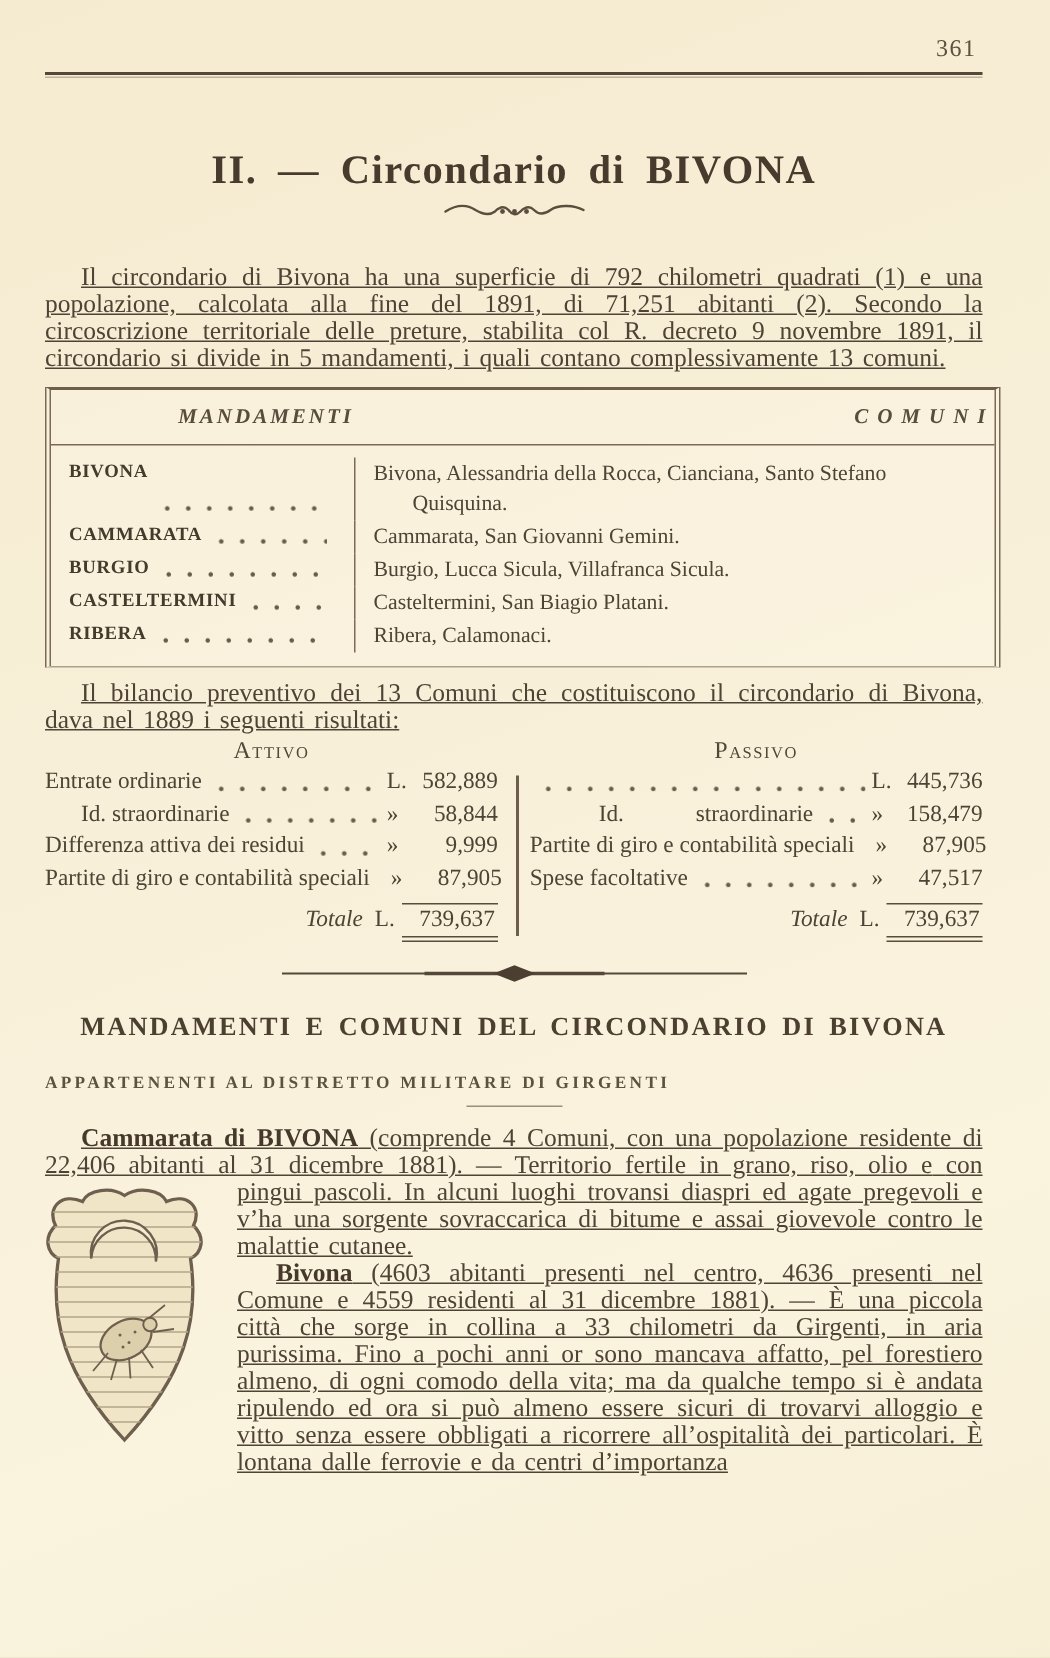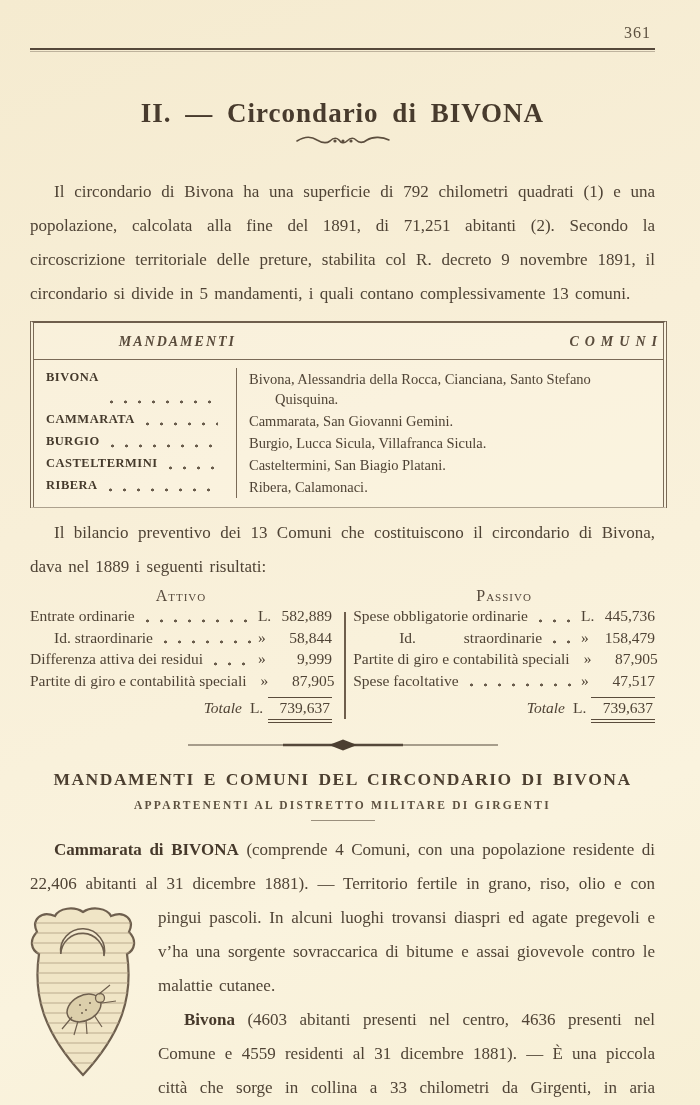--- a/index.html
+++ b/index.html
@@ -20,22 +20,23 @@
   .toprule{ margin-top:6px; border-top:2px solid #55483a; border-bottom:1px solid rgba(85,72,58,.35); height:1px;}
   h1.title{
     margin:46px 0 0; text-align:center;
     font-size:27px; font-weight:bold; letter-spacing:1px;
     color:#483b2d; word-spacing:6px;
   }
   .flourish{ text-align:center; margin-top:4px; }
   .flourish svg{ display:inline-block; }
   
   .para{
-    margin:0; font-size:17px; line-height:34px; text-align:justify;
+    margin:0; font-size:17px; line-height:18px; text-align:justify;
     word-spacing:2px;
+    text-decoration:underline;
   }
   .para.indent{ text-indent:24px; }
   .intro{ margin-top:24px; }
   
   .mtable{
     margin-top:10px; margin-right:-12px;
     border-top:2px solid #6e5e4c;
     border-bottom:1px solid rgba(110,94,76,.55);
     border-left:4px double #7a6a57;
     border-right:4px double #7a6a57;
@@ -93,21 +94,21 @@
     min-width:60px; text-align:right; padding:1px 2px 2px;
     border-top:1.5px solid #5a4c3c; border-bottom:4px double #5a4c3c;
   }
   
   .diamond-divider{ text-align:center; margin-top:14px; }
   h2.sec{
     margin:14px 0 0; text-align:center; font-size:17.5px; font-weight:bold;
     letter-spacing:1.5px; color:#4c3f30; word-spacing:3px;
   }
   h3.sub{
-    margin:9px 0 0; text-align:center; font-size:11.5px; font-weight:bold;
+    margin:21px 0 0; text-align:left; font-size:11.5px; font-weight:bold;
     letter-spacing:2.2px; color:#5d5140;
   }
   .subrule{ width:64px; margin:9px auto 0; border-top:1.5px solid rgba(90,76,60,.6); }
   
   .mand-block{ margin-top:12px; }
   .mand-para b, .bivona-para b{ color:#46392b; }
   .shield{ float:left; margin:4px 16px 2px -6px; }
   .bivona-para{ text-indent:26px; margin-top:0; }
 </style>
 </head>
@@ -217,21 +218,20 @@
       <div class="fin-total">
         <span class="tot-lbl">Totale</span>
           <span class="cur">L.</span>
           <span class="tot-val">739,637</span>
       </div>
     </div>
 
     <div class="fin-col right">
       <div class="fin-title">Passivo</div>
       <div class="fin-row">
-        <span class="lbl">Spese obbligatorie ordinarie</span>
           <span class="dots"></span>
           <span class="cur">L.</span>
           <span class="val">445,736</span>
       </div>
       <div class="fin-row">
         <span class="lbl pad-id2">Id. straordinarie</span>
           <span class="dots"></span>
           <span class="cur">»</span>
           <span class="val">158,479</span>
       </div>

